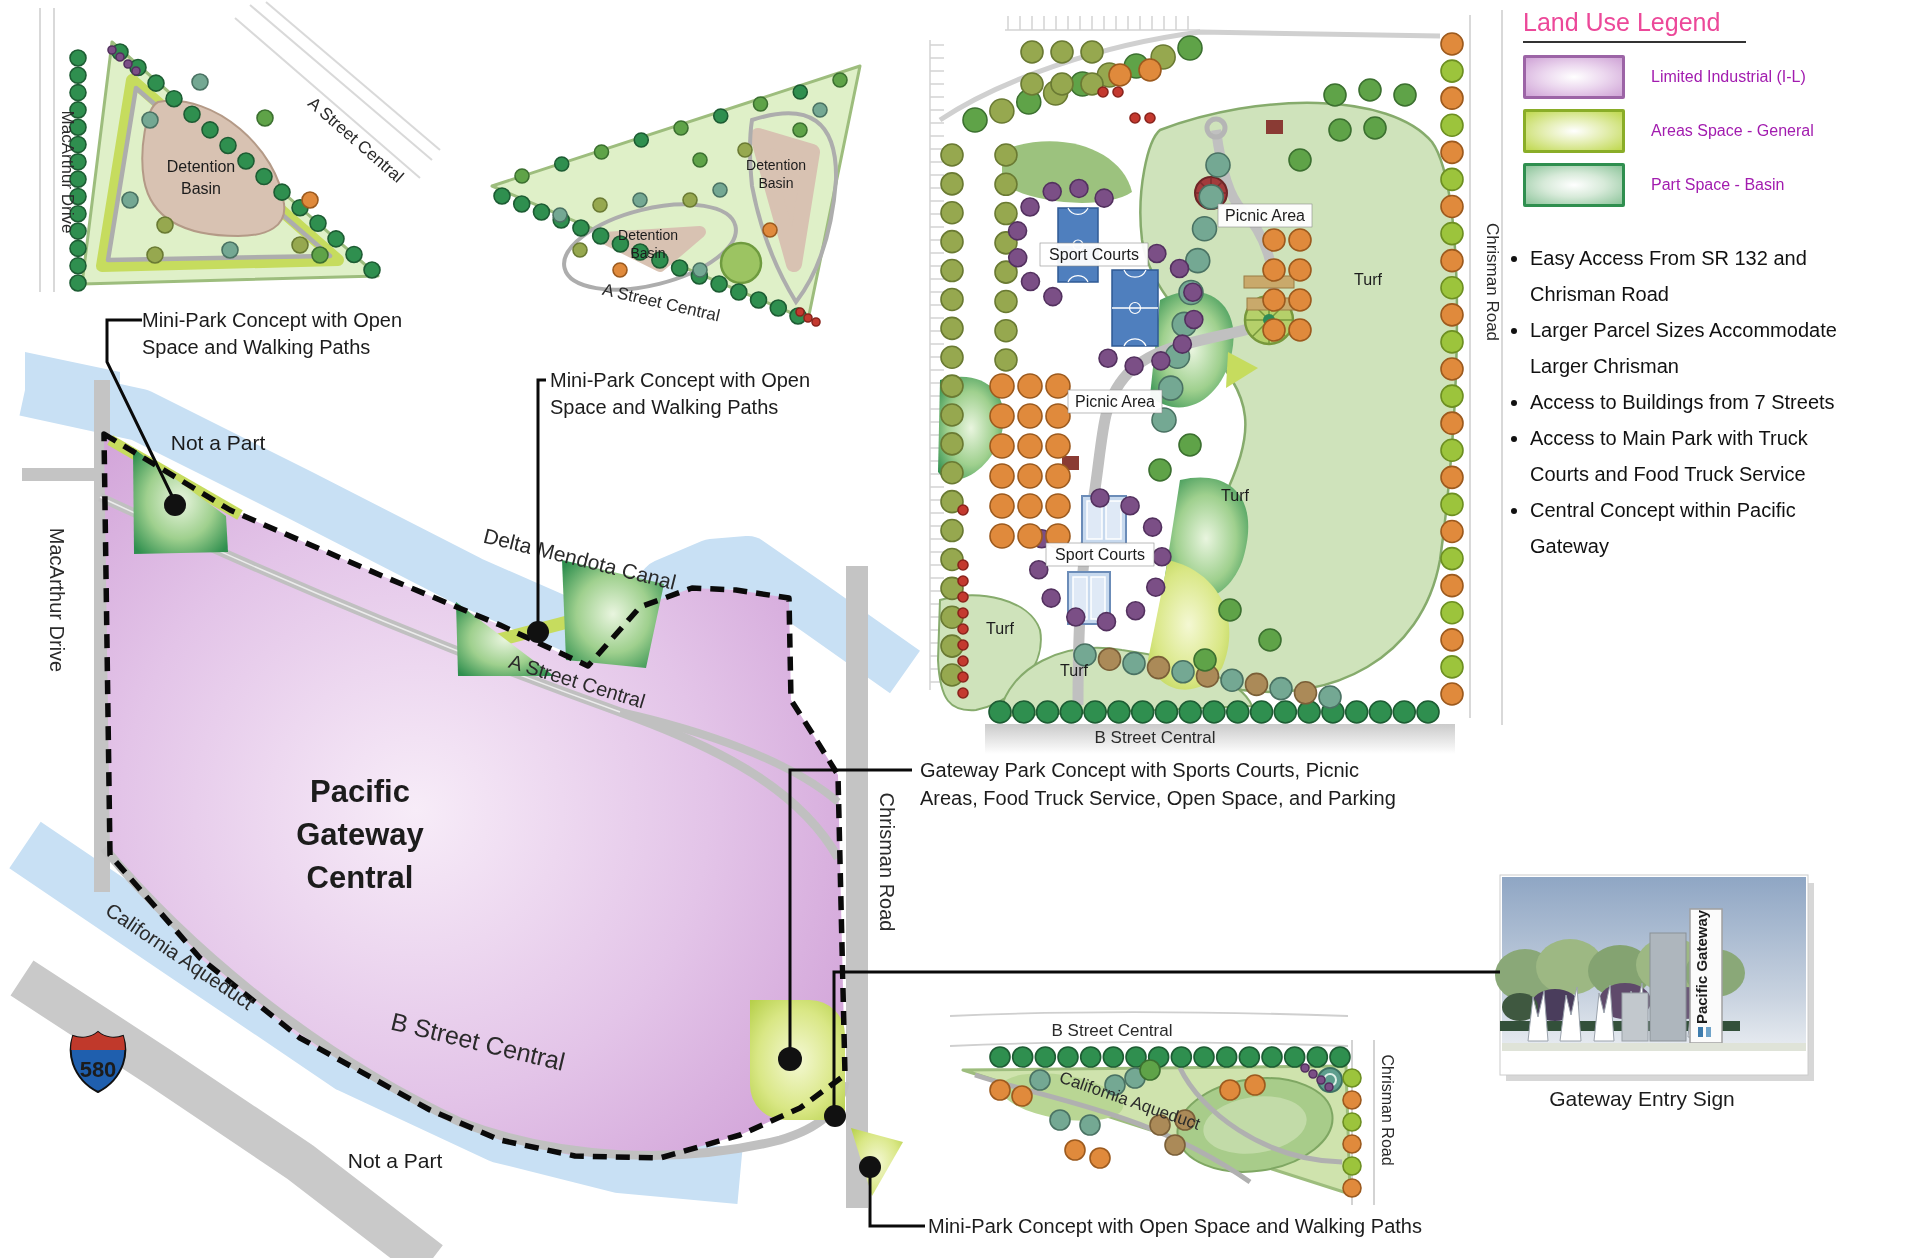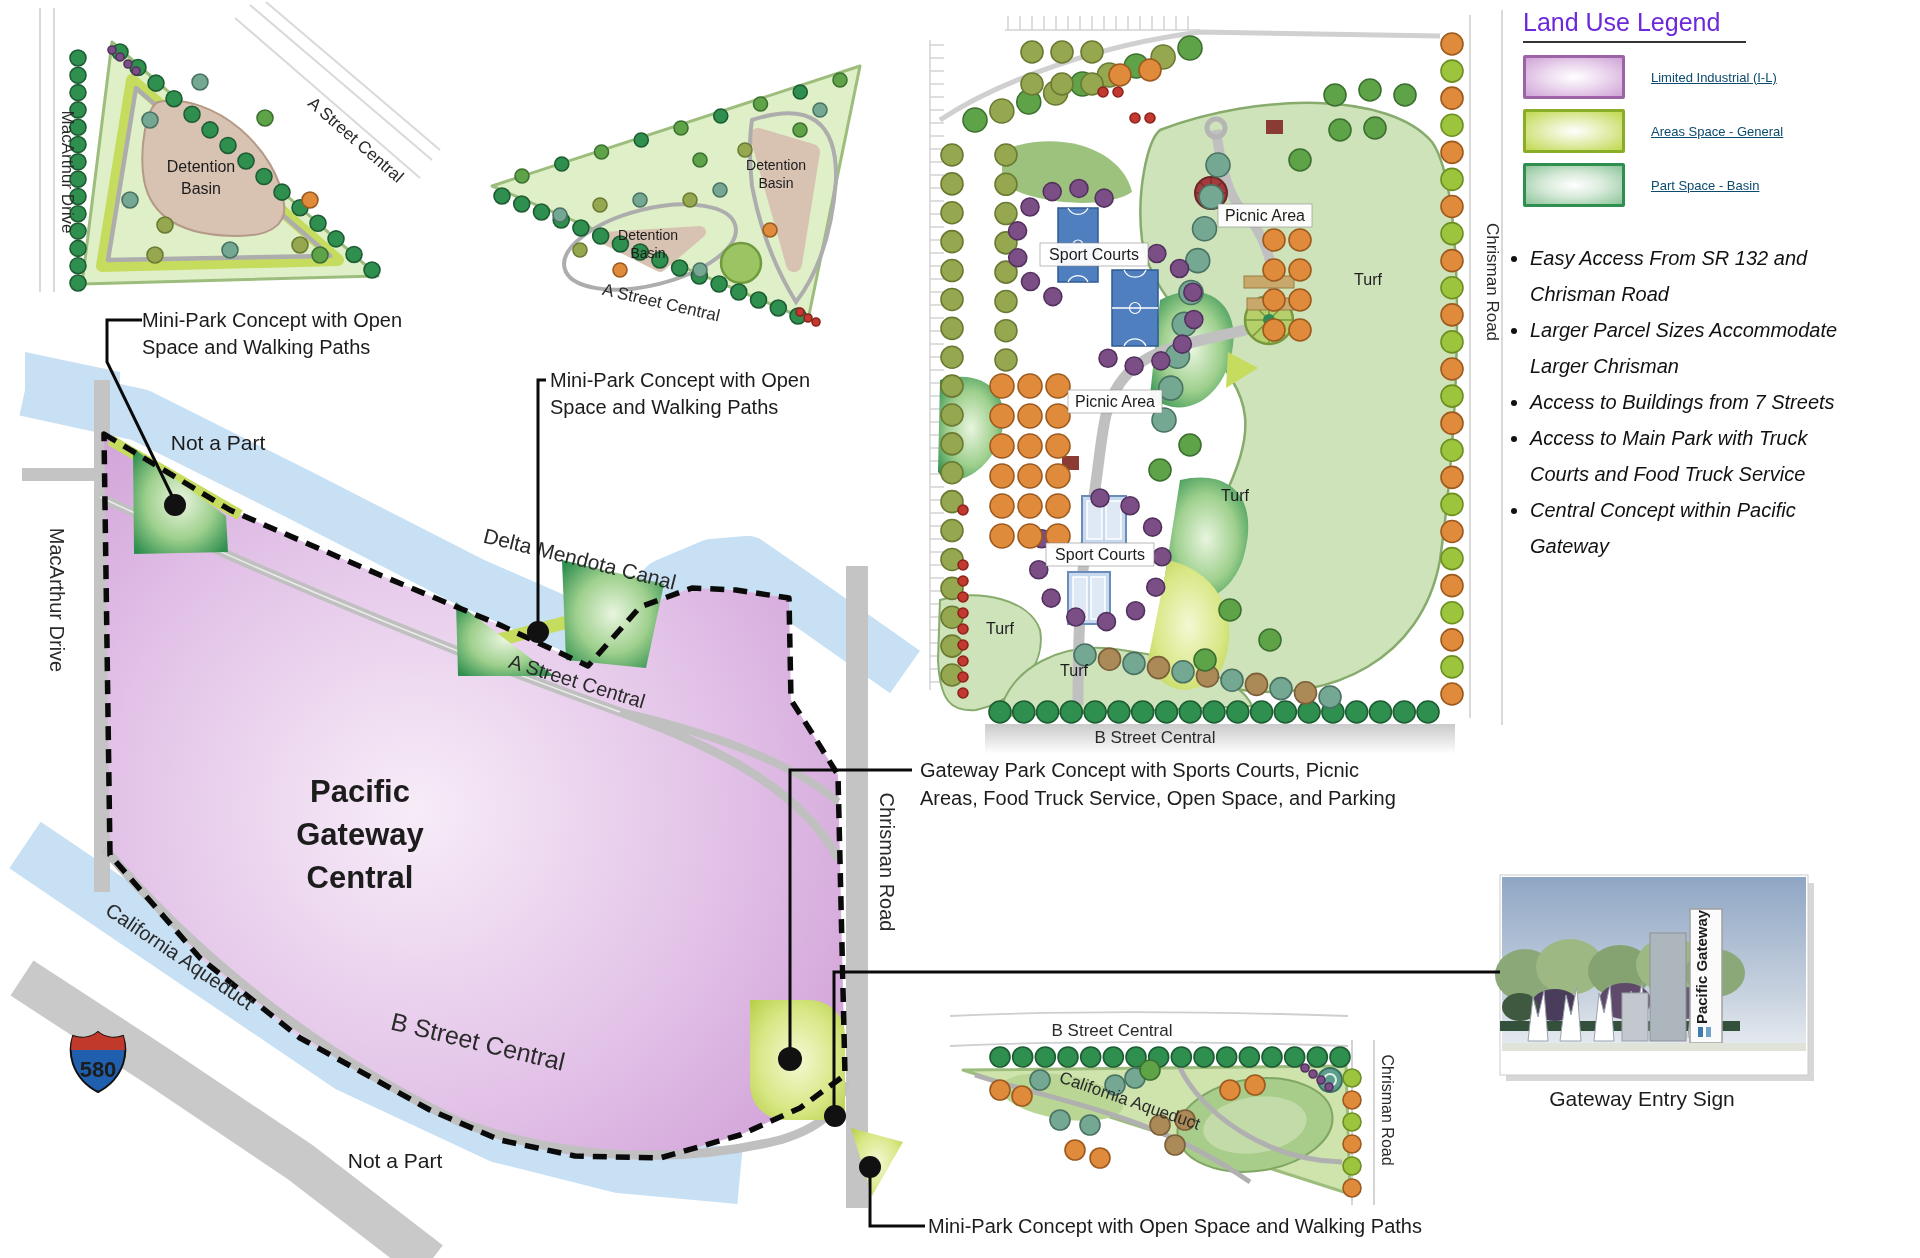--- a/index.html
+++ b/index.html
@@ -1,28 +1,28 @@
 <!DOCTYPE html>
 <html><head>
 <meta charset="utf-8">
 <style>
   html,body{margin:0;padding:0;background:#ffffff;}
   body{font-family:"Liberation Sans", sans-serif; width:1920px; height:1258px; position:relative; overflow:hidden;}
   #stage{position:absolute;left:0;top:0;width:1920px;height:1258px;}
   svg text{font-family:"Liberation Sans", sans-serif; fill:#1c1c1c;}
   .roadlbl{fill:#2a2a2a;}
   .legend{position:absolute;left:1523px;top:8px;width:400px;}
-  .legend-title{font-size:25px;color:#6d28d9;display:inline-block;border-bottom:2px solid #333;padding-bottom:4px;padding-right:26px;}
+  .legend-title{font-size:25px;color:#ec4899;display:inline-block;border-bottom:2px solid #333;padding-bottom:4px;padding-right:26px;}
   .legend-row{display:flex;align-items:center;margin-top:14px;height:40px;}
   .swatch{width:96px;height:38px;border-radius:2px;margin-right:26px;flex:0 0 auto;}
   .sw-0{border:3px solid #9c64a6;background:radial-gradient(ellipse at center,#ffffff 0%,#ecd8ef 45%,#cfa3d6 100%);}
   .sw-1{border:3px solid #8aad28;background:radial-gradient(ellipse at center,#ffffff 0%,#e4eeb2 45%,#bfd84e 100%);}
   .sw-2{border:3px solid #2f8f4f;background:radial-gradient(ellipse at center,#ffffff 0%,#d7ead9 45%,#8cc49a 100%);}
-  .legend-label{font-size:13px;color:#0c4a6e;text-decoration:underline;}
-  .bullets{position:absolute;left:1504px;top:240px;width:360px;font-style:italic;}
+  .legend-label{font-size:16px;color:#a21caf;}
+  .bullets{position:absolute;left:1504px;top:240px;width:360px;}
   .bullets ul{margin:0;padding-left:26px;}
   .bullets li{font-size:20px;line-height:36px;color:#111;width:336px;}
 </style>
 </head>
 <body>
 
 <div id="stage">
 <svg width="1920" height="1258" viewBox="0 0 1920 1258">
   <defs>
     <radialGradient id="purpleGrad" cx="42%" cy="52%" r="72%">

